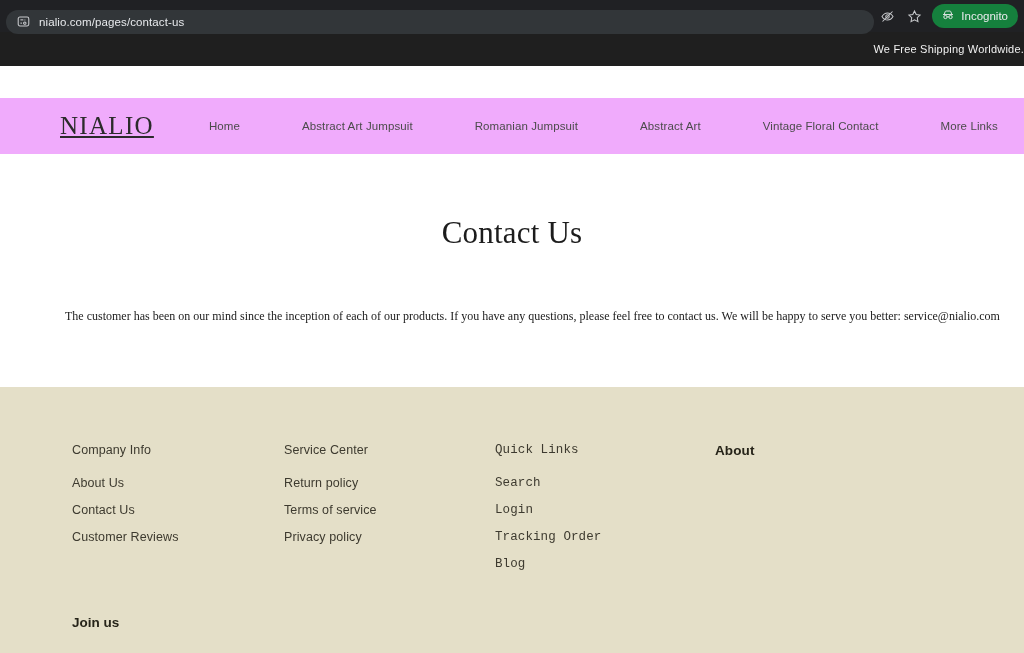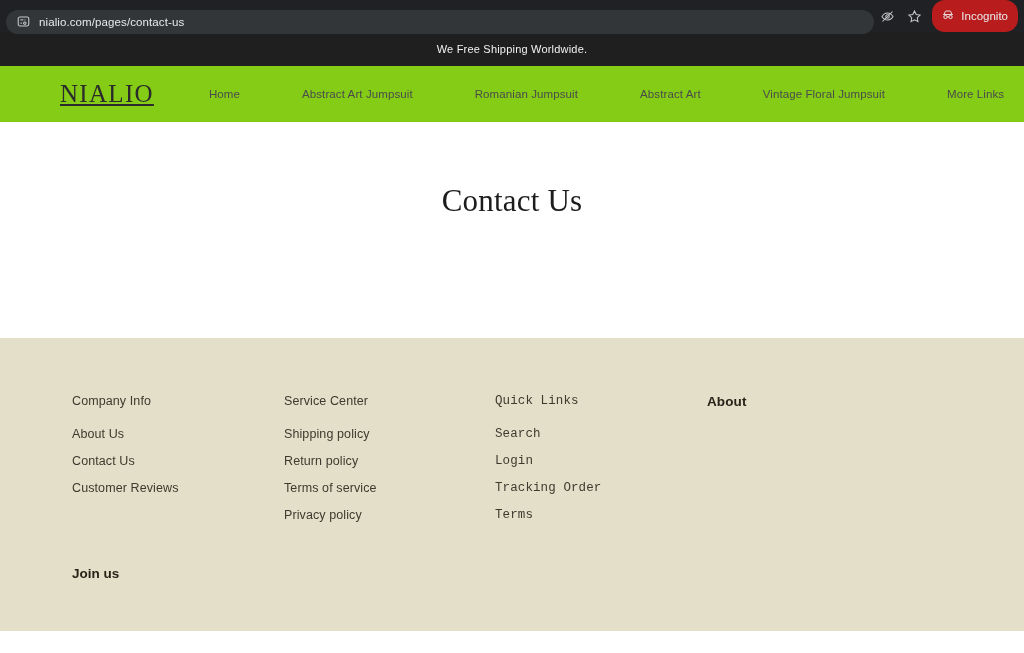--- a/index.html
+++ b/index.html
@@ -50,54 +50,55 @@
   }
   .omni-right {
     display: flex;
     align-items: center;
     gap: 12px;
     padding-right: 4px;
     color: #c8cacd;
   }
   .omni-right .ic { width: 15px; height: 15px; display:flex; align-items:center; justify-content:center; }
   .incognito-chip {
-    height: 32px;
-    background: #b91c1c;
+    height: 24px;
+    background: #15803d;
     border-radius: 13px;
     display: flex;
     align-items: center;
     gap: 6px;
     padding: 0 10px 0 9px;
     color: #e8eaed;
     font-size: 11.5px;
     white-space: nowrap;
     flex: 0 0 auto;
     text-align: center;
   }
 
   
   .announcement {
     height: 34px;
     background: #1f1f1f;
     color: #f2f2f2;
     display: flex;
     align-items: center;
-    justify-content: center;
+    justify-content: flex-end;
     font-size: 11px;
     letter-spacing: 0.2px;
   }
 
   
   .site-header {
     height: 57px;
-    background: #84cc16;
+    background: #f0abfc;
     display: flex;
     align-items: center;
     padding: 0 56px 0 60px;
     border-bottom: 1px solid #ffffff;
+    margin-top: 32px;
   }
   .logo {
     font-family: "Liberation Serif", serif;
     font-size: 25px;
     letter-spacing: 1.3px;
     color: #2b2b2b;
     font-weight: 400;
     margin-right: 32px;
     white-space: nowrap;
   }
@@ -170,20 +171,21 @@
     font-size: 12.5px;
     color: #3d3a2f;
     margin-bottom: 19px;
     letter-spacing: 0.1px;
   }
   .f-heading.bold {
     font-weight: 700;
     color: #262419;
     font-size: 13.5px;
     margin-bottom: 16px;
+    margin-left: 8px;
   }
   .f-link {
     display: block;
     font-size: 12.5px;
     color: #3d3a2f;
     text-decoration: none;
     margin-bottom: 13px;
     letter-spacing: 0.1px;
   }
   .f-text {
@@ -253,21 +255,21 @@
 
 <header class="site-header">
 
   <a class="logo" href="#">NIALIO</a>
 
   <nav class="main-nav">
     <a class="nav-link" href="#">Home</a>
     <a class="nav-link" href="#">Abstract Art Jumpsuit</a>
     <a class="nav-link" href="#">Romanian Jumpsuit</a>
     <a class="nav-link" href="#">Abstract Art</a>
-    <a class="nav-link" href="#">Vintage Floral Jumpsuit</a>
+    <a class="nav-link" href="#">Vintage Floral Contact</a>
     <a class="nav-link" href="#">More Links</a>
   </nav>
 
   <div class="header-right">
 
     <div class="currency-select">
       <span style="display:flex;">
         <svg width="14" height="14" viewBox="0 0 18 18" fill="none" stroke="currentColor" stroke-width="1.05">
           <circle cx="9" cy="9" r="6.6"></circle>
           <ellipse cx="9" cy="9" rx="2.9" ry="6.6"></ellipse>
@@ -283,47 +285,47 @@
       </span>
     </div>
 
   </div>
 </header>
 
 <main class="main-content">
   <h1 class="page-title">Contact Us</h1>
 
   <div class="rte">
+    <p>The customer has been on our mind since the inception of each of our products. If you have any questions, please feel free to contact us. We will be happy to serve you better: service@nialio.com</p>
   </div>
 </main>
 
 <footer class="site-footer">
   <div class="footer-cols">
 
     <div class="fcol-1">
       <div class="f-heading">Company Info</div>
       <a class="f-link" href="#">About Us</a>
       <a class="f-link" href="#">Contact Us</a>
       <a class="f-link" href="#">Customer Reviews</a>
     </div>
 
     <div class="fcol-2">
       <div class="f-heading">Service Center</div>
-      <a class="f-link" href="#">Shipping policy</a>
       <a class="f-link" href="#">Return policy</a>
       <a class="f-link" href="#">Terms of service</a>
       <a class="f-link" href="#">Privacy policy</a>
     </div>
 
     <div class="fcol-3">
       <div class="f-heading">Quick Links</div>
       <a class="f-link" href="#">Search</a>
       <a class="f-link" href="#">Login</a>
       <a class="f-link" href="#">Tracking Order</a>
-      <a class="f-link" href="#">Terms</a>
+      <a class="f-link" href="#">Blog</a>
     </div>
 
     <div class="fcol-4">
       <div class="f-heading bold">About</div>
     </div>
 
   </div>
 
   <div class="join-block">
     <div class="join-heading">Join us</div>

